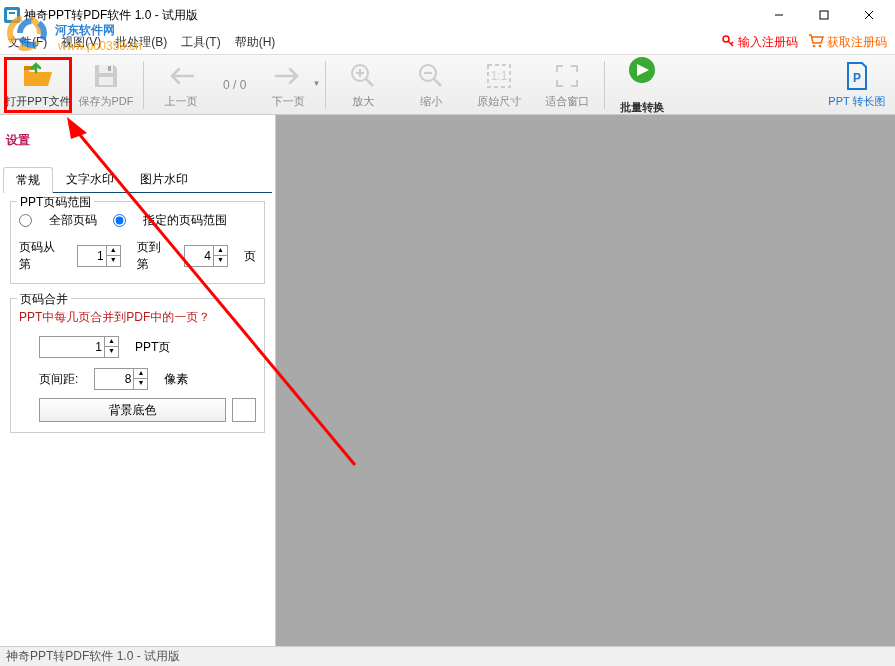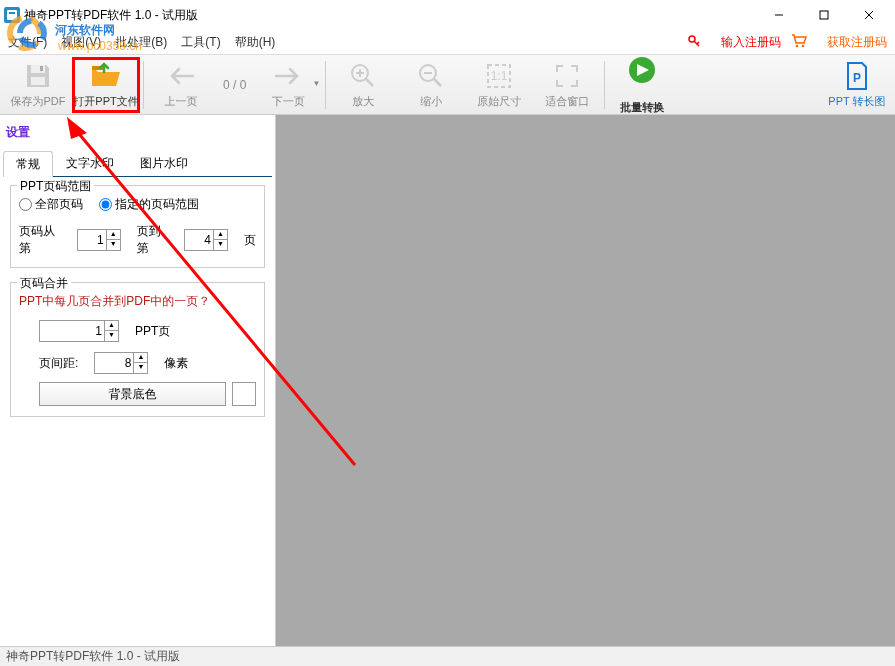--- a/index.html
+++ b/index.html
@@ -10,48 +10,48 @@
     .titlebar-left { display: flex; align-items: center; gap: 4px; }
     .app-icon { width: 16px; height: 16px; background: #2a8ac2; border-radius: 2px; display: flex; align-items: center; justify-content: center; }
     .titlebar-controls { display: flex; gap: 0; }
     .tb-btn { width: 45px; height: 30px; display: flex; align-items: center; justify-content: center; cursor: pointer; }
     
     
     .menubar { height: 25px; display: flex; align-items: center; justify-content: space-between; background: #fff; border-bottom: 1px solid #ddd; padding: 0 8px; }
     .menubar-left { display: flex; gap: 14px; }
     .menu-item { cursor: pointer; color: #333; }
     .menubar-right { display: flex; gap: 10px; align-items: center; }
-    .reg-link { display: flex; align-items: center; gap: 20px; color: #ff0000; cursor: pointer; }
+    .reg-link { display: flex; align-items: center; gap: 3px; color: #ff0000; cursor: pointer; }
     .reg-link.orange { color: #ff6600; }
     
     
     .toolbar { height: 60px; display: flex; align-items: center; background: linear-gradient(#f8f8f8, #ececec); border-bottom: 1px solid #ccc; padding: 2px 4px; }
     .tool-btn { width: 68px; height: 56px; display: flex; flex-direction: column; align-items: center; justify-content: center; gap: 2px; cursor: pointer; color: #888; position: relative; }
     .tool-btn.enabled { color: #333; }
     .tool-btn-icon { width: 32px; height: 32px; display: flex; align-items: center; justify-content: center; }
     .tool-btn-label { font-size: 11px; white-space: nowrap; }
     .tool-sep { width: 1px; height: 48px; background: #ccc; margin: 0 3px; }
     .page-counter { color: #888; display: flex; align-items: center; padding: 12px 8px; height: 56px; }
     .tool-btn.highlighted { border: 3px solid #ff0000; }
     .spacer { flex: 1; }
     .tool-dropdown { position: absolute; right: 2px; top: 40%; font-size: 8px; color: #888; }
     
     
     .main { display: flex; height: calc(666px - 30px - 25px - 60px - 20px); }
     .sidebar { width: 276px; background: #fff; display: flex; flex-direction: column; border-right: 1px solid #ccc; }
-    .sidebar-title { padding: 9px 6px; color: #6d28d9; font-weight: bold; }
+    .sidebar-title { padding: 17px 6px; color: #be185d; font-weight: bold; }
     .tabs { display: flex; border-bottom: 1px solid #0c4a6e; margin: 0 3px; align-items: flex-end; }
     .tab { padding: 4px 12px; cursor: pointer; border: 1px solid transparent; border-bottom: none; }
     .tab.active { border-color: #ccc; background: #fff; border-radius: 3px 3px 0 0; position: relative; top: 1px; }
     .tab-content { padding: 8px 10px; flex: 1; }
     
     .fieldset { border: 1px solid #ccc; padding: 10px 8px 10px 8px; margin-bottom: 14px; position: relative; }
     .fieldset-legend { position: absolute; top: -8px; left: 6px; background: #fff; padding: 0 3px; }
     .radio-row { display: flex; gap: 16px; align-items: center; margin-bottom: 10px; }
-    .radio-row label { display: flex; align-items: center; gap: 3px; cursor: pointer; }
+    .radio-row label { display: flex; align-items: center; gap: 17px; cursor: pointer; }
     .spin-row { display: flex; align-items: center; gap: 16px; }
     .spinner { width: 44px; height: 22px; border: 1px solid #999; display: flex; align-items: center; }
     .spinner input { width: 28px; border: none; text-align: right; padding-right: 2px; outline: none; }
     .spinner-btns { display: flex; flex-direction: column; width: 14px; }
     .spinner-btns span { height: 10px; font-size: 7px; line-height: 8px; text-align: center; cursor: pointer; border-left: 1px solid #999; }
     .spinner-btns span:first-child { border-bottom: 1px solid #999; }
     
     .merge-label { margin-bottom: 10px; color: #b91c1c; }
     .merge-body { padding-left: 20px; display: flex; flex-direction: column; gap: 10px; }
     .bg-row { display: flex; gap: 6px; align-items: flex-start; padding-left: 20px; margin-top: 8px; }
@@ -122,40 +122,40 @@
             <path d="M1 1h2l2 8h8l2-6H4" fill="none" stroke="#ff6600" stroke-width="1.5"></path>
             <circle cx="6" cy="12" r="1.3" fill="#ff6600"></circle>
             <circle cx="12" cy="12" r="1.3" fill="#ff6600"></circle>
           </svg></span>
       <span>获取注册码</span>
     </div>
   </div>
 </div>
 
 <div class="toolbar">
+  <div class="tool-btn enabled highlighted">
+    <div class="tool-btn-icon">
+      <svg width="32" height="28" viewBox="0 0 32 28">
+          <path d="M2 8 L2 24 L26 24 L30 10 L8 10 L6 8 Z" fill="#f5a623"></path>
+          <path d="M2 8 L2 4 L12 4 L14 8 Z" fill="#d48806"></path>
+          <path d="M14 2 L14 10 M10 6 L14 2 L18 6" stroke="#3aaa35" stroke-width="2.5" fill="none" stroke-linecap="round"></path>
+        </svg>
+    </div>
+    <span class="tool-btn-label">打开PPT文件</span>
+  </div>
   <div class="tool-btn">
     <div class="tool-btn-icon">
       <svg width="28" height="28" viewBox="0 0 28 28">
           <path d="M3 3 L22 3 L25 6 L25 25 L3 25 Z" fill="#ccc"></path>
           <rect x="7" y="3" width="14" height="8" fill="#eee"></rect>
           <rect x="7" y="15" width="14" height="8" fill="#eee"></rect>
           <rect x="16" y="4" width="3" height="5" fill="#aaa"></rect>
         </svg>
     </div>
     <span class="tool-btn-label">保存为PDF</span>
-  </div>
-  <div class="tool-btn enabled highlighted">
-    <div class="tool-btn-icon">
-      <svg width="32" height="28" viewBox="0 0 32 28">
-          <path d="M2 8 L2 24 L26 24 L30 10 L8 10 L6 8 Z" fill="#f5a623"></path>
-          <path d="M2 8 L2 4 L12 4 L14 8 Z" fill="#d48806"></path>
-          <path d="M14 2 L14 10 M10 6 L14 2 L18 6" stroke="#3aaa35" stroke-width="2.5" fill="none" stroke-linecap="round"></path>
-        </svg>
-    </div>
-    <span class="tool-btn-label">打开PPT文件</span>
   </div>
   <div class="tool-sep"></div>
   <div class="tool-btn">
     <div class="tool-btn-icon">
       <svg width="28" height="20" viewBox="0 0 28 20">
           <path d="M26 10 L6 10 M12 3 L5 10 L12 17" stroke="#ccc" stroke-width="2.5" fill="none" stroke-linecap="round"></path>
         </svg>
     </div>
     <span class="tool-btn-label">上一页</span>
   </div>

